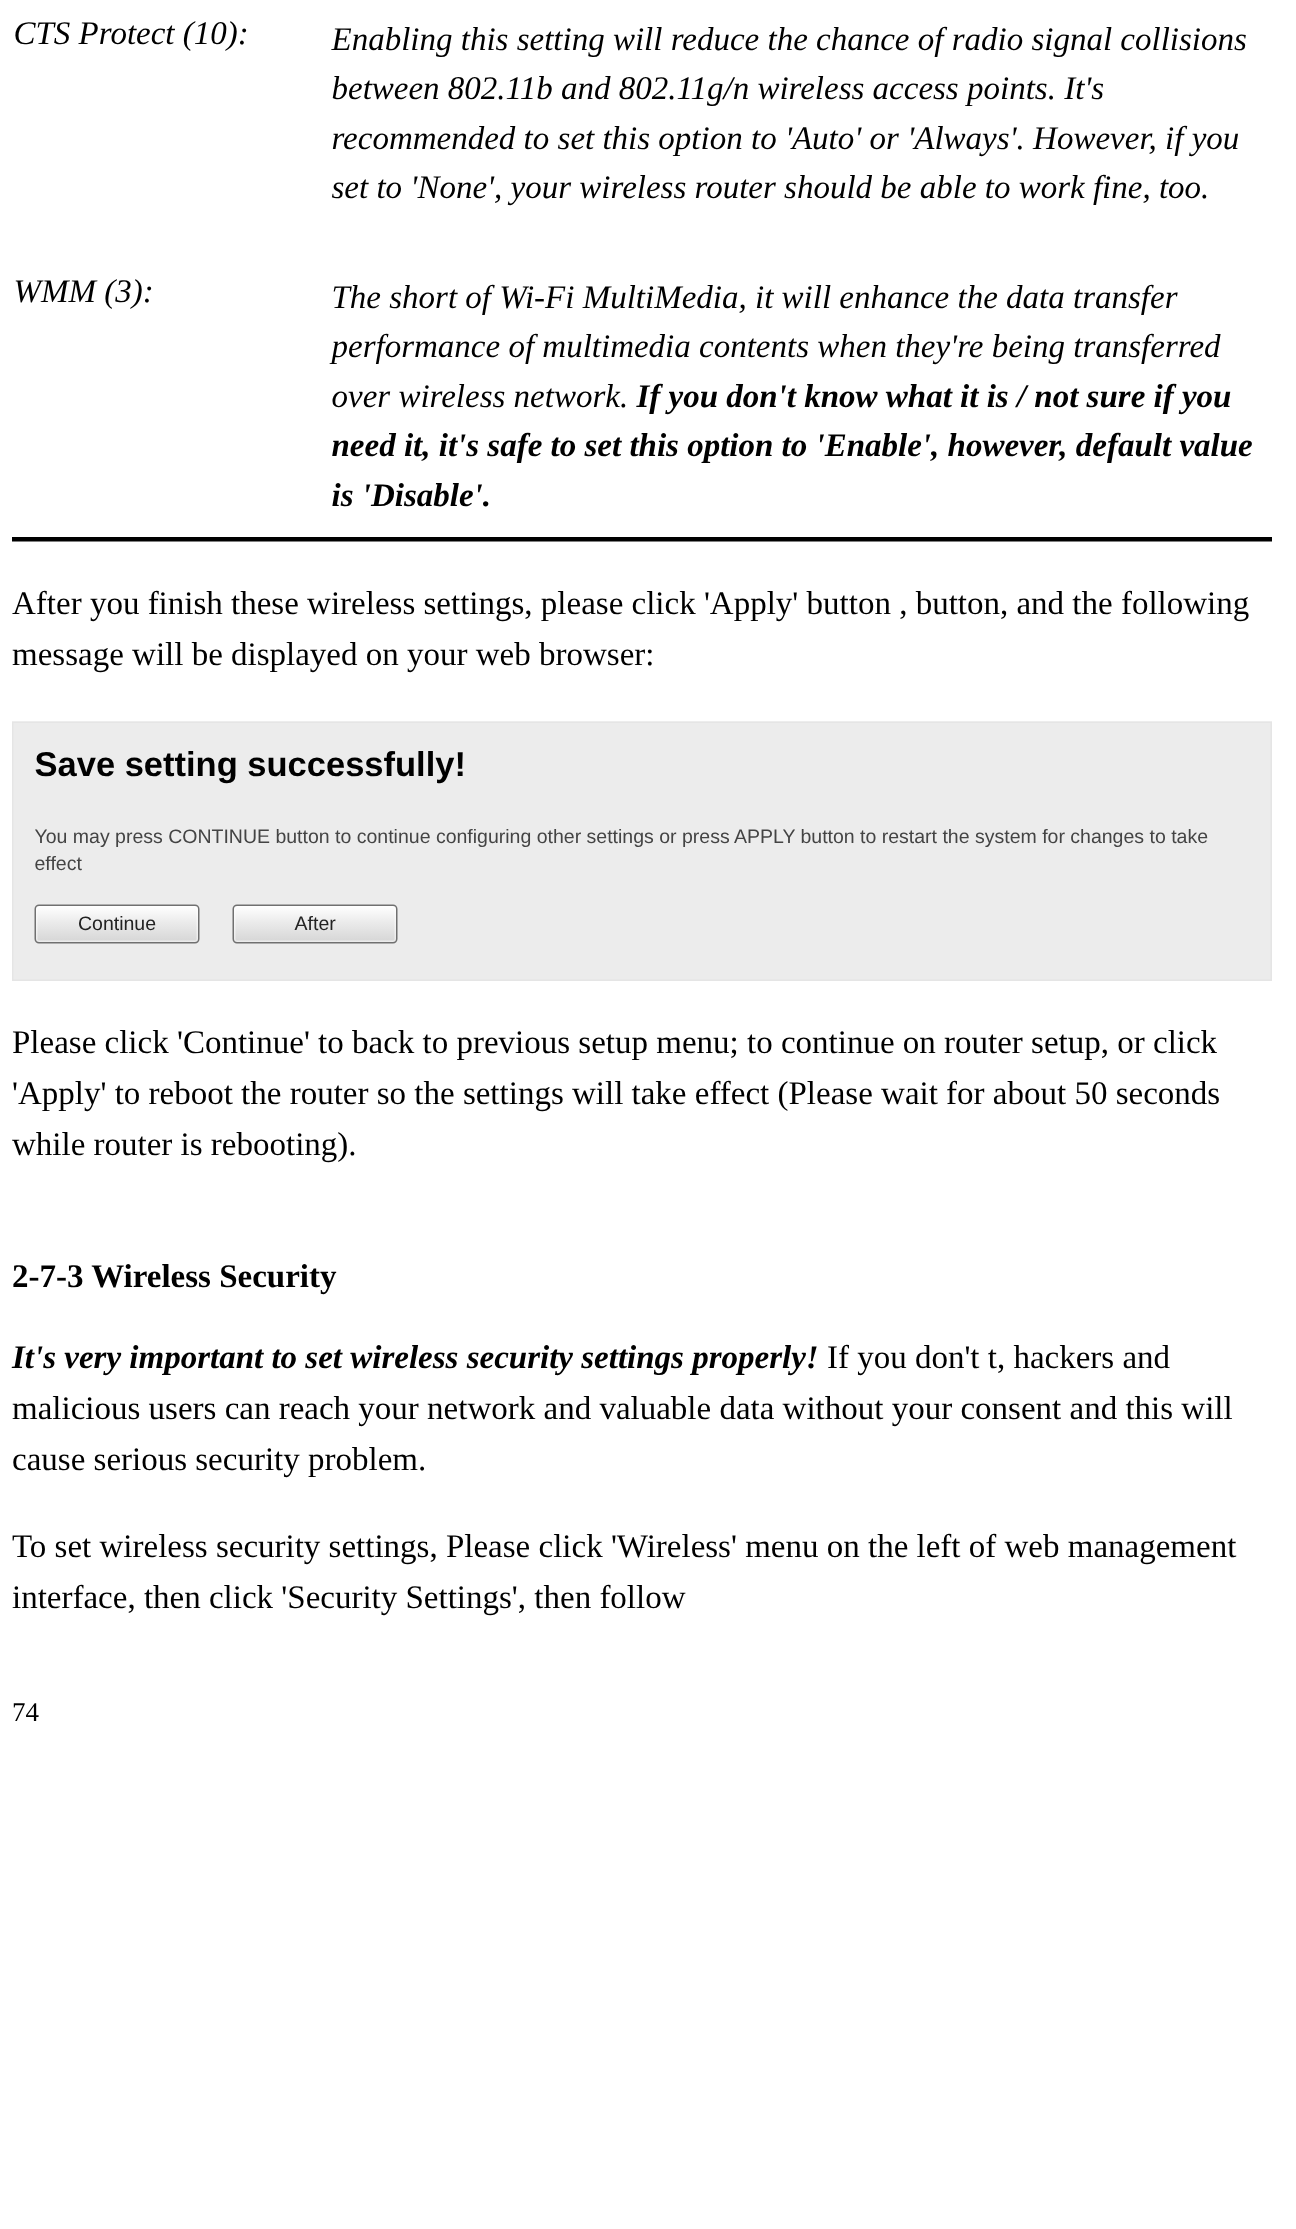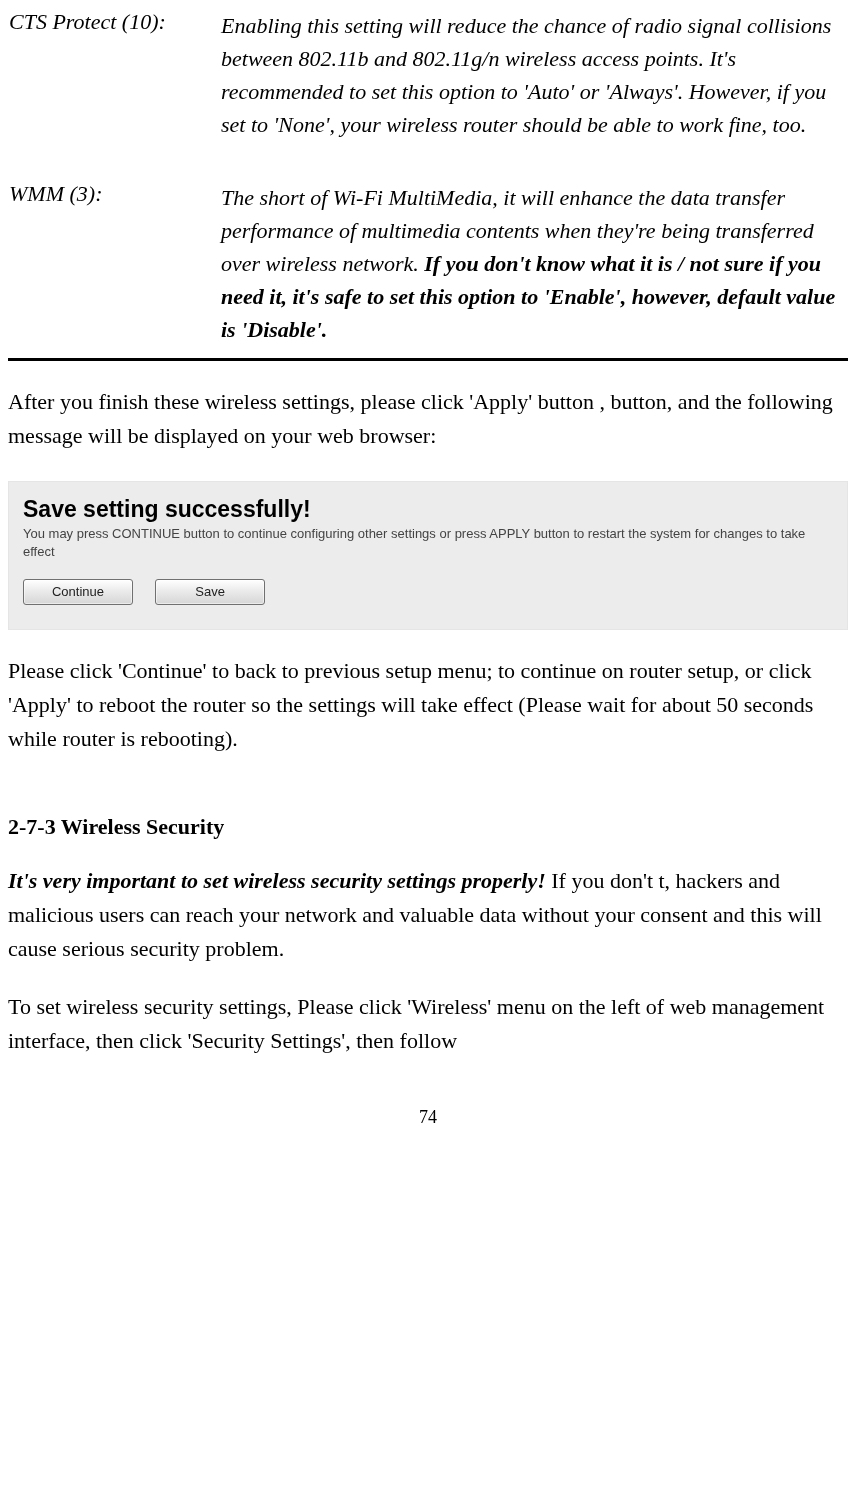--- a/index.html
+++ b/index.html
@@ -47,21 +47,21 @@
       font-family: Arial, sans-serif;
     }
     .dialog-title {
       font-weight: bold;
       font-size: 23px;
       color: #000;
     }
     .dialog-text {
       font-size: 13px;
       color: #444;
-      margin-top: 2px;
+      margin-top: 26px;
       line-height: 1.35;
     }
     .dialog-buttons {
       margin-top: 16px;
     }
     .dialog-buttons button {
       font-family: Arial, sans-serif;
       font-size: 13px;
       width: 110px;
       height: 26px;
@@ -72,21 +72,20 @@
       color: #222;
       box-shadow: inset 0 0 0 1px rgba(255,255,255,0.5);
     }
     .section-heading {
       font-weight: bold;
       font-style: normal;
       margin-top: 58px;
       font-size: 22px;
     }
     .page-number {
-      text-align: center;
       color: #000;
       font-size: 18px;
       margin-top: 48px;
     }
   </style>
 </head>
 <body>
 
 <table class="def-table">
   <tbody>
@@ -107,21 +106,21 @@
 </tbody>
   </table>
 
 <div class="para">After you finish these wireless settings, please click 'Apply' button , button, and the following message will be displayed on your web browser:</div>
 
 <div class="dialog-box">
   <div class="dialog-title">Save setting successfully!</div>
   <div class="dialog-text">You may press CONTINUE button to continue configuring other settings or press APPLY button to restart the system for changes to take effect</div>
   <div class="dialog-buttons">
     <button>Continue</button>
-    <button>Save</button>
+    <button>After</button>
   </div>
 </div>
 
 <div class="para">Please click 'Continue' to back to previous setup menu; to continue on router setup, or click 'Apply' to reboot the router so the settings will take effect (Please wait for about 50 seconds while router is rebooting).</div>
 
 <div class="section-heading">2-7-3 Wireless Security</div>
 
 <div class="para">
   <span class="bold-italic">It's very important to set wireless security settings properly!</span><span> If you don't t, hackers and malicious users can reach your network and valuable data without your consent and this will cause serious security problem.</span>
 </div>

